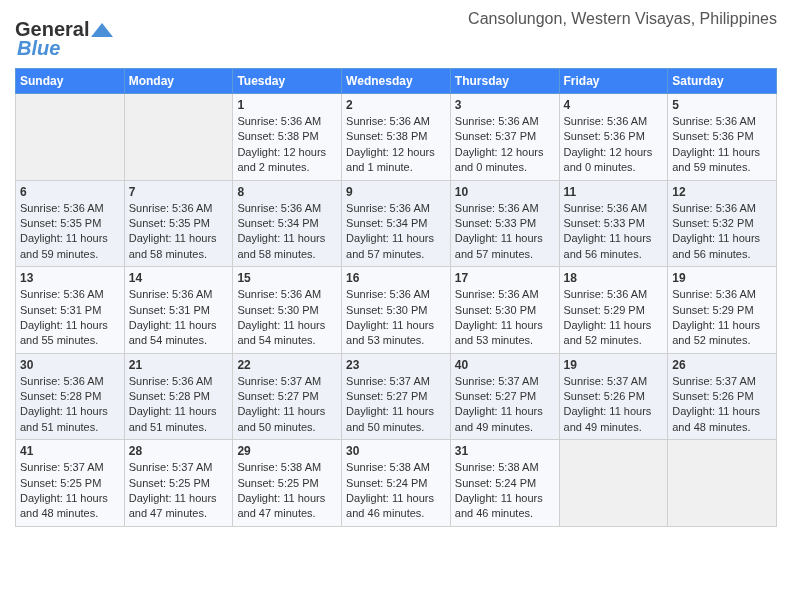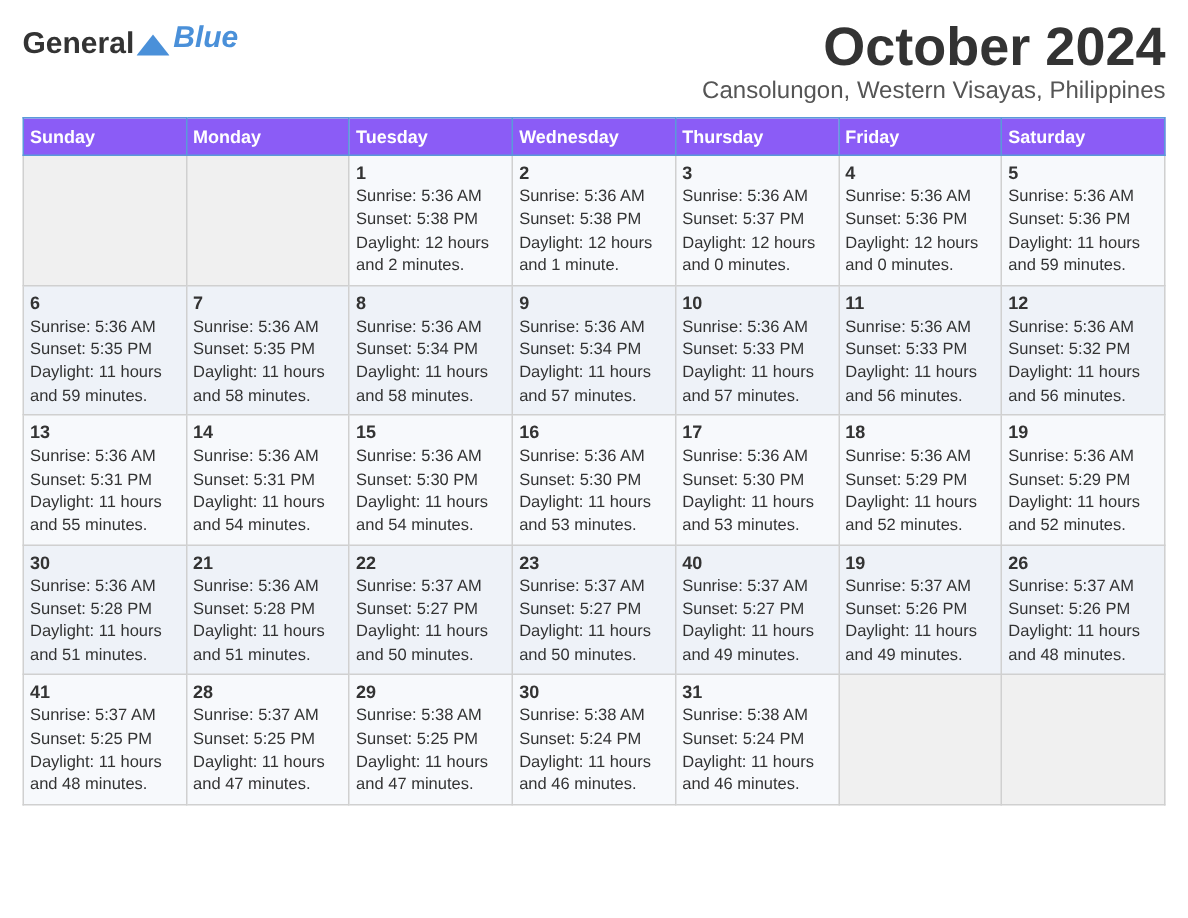--- a/index.html
+++ b/index.html
@@ -11,21 +11,21 @@
       padding: 10px 15px;
     }
     .header-area {
       display: flex;
       justify-content: space-between;
       align-items: flex-start;
       margin-bottom: 8px;
     }
     .logo {
       display: flex;
-      flex-direction: row;
+      flex-direction: column;
       align-items: flex-start;
       margin-top: 8px;
     }
     .title-area {
       text-align: right;
     }
     .month-title {
       font-size: 36px;
       font-weight: bold;
       color: #333;
@@ -33,21 +33,21 @@
     .location-title {
       font-size: 16px;
       color: #555;
     }
     .calendar-table {
       width: 100%;
       border-collapse: collapse;
       table-layout: fixed;
     }
     .calendar-table thead tr th {
-      background-color: #8b5cf6;
+      background-color: #3b82f6;
       color: #fff;
       padding: 5px 4px;
       font-size: 12px;
       font-weight: bold;
       border: 1px solid #5a9ad9;
       text-align: left;
     }
     .calendar-table tbody tr td {
       border: 1px solid #d0d0d0;
       vertical-align: top;
@@ -85,21 +85,20 @@
   <div class="logo">
     <div style="display:flex; align-items:center; gap:2px;">
       <span style="font-size:20px; font-weight:bold; color:#333;">General</span>
       <svg width="22" height="18" viewBox="0 0 22 18">
         <polygon points="11,2 22,16 0,16" fill="#4a90d9"></polygon>
       </svg>
     </div>
     <span style="font-size:20px; font-weight:bold; color:#4a90d9; margin-top:-4px; margin-left:2px;font-style:italic;">Blue</span>
   </div>
   <div class="title-area">
-    <div class="month-title">October 2024</div>
     <div class="location-title">Cansolungon, Western Visayas, Philippines</div>
   </div>
 </div>
 
 <table class="calendar-table">
   <thead>
     <tr>
     <th>Sunday</th>
         <th>Monday</th>
         <th>Tuesday</th>

